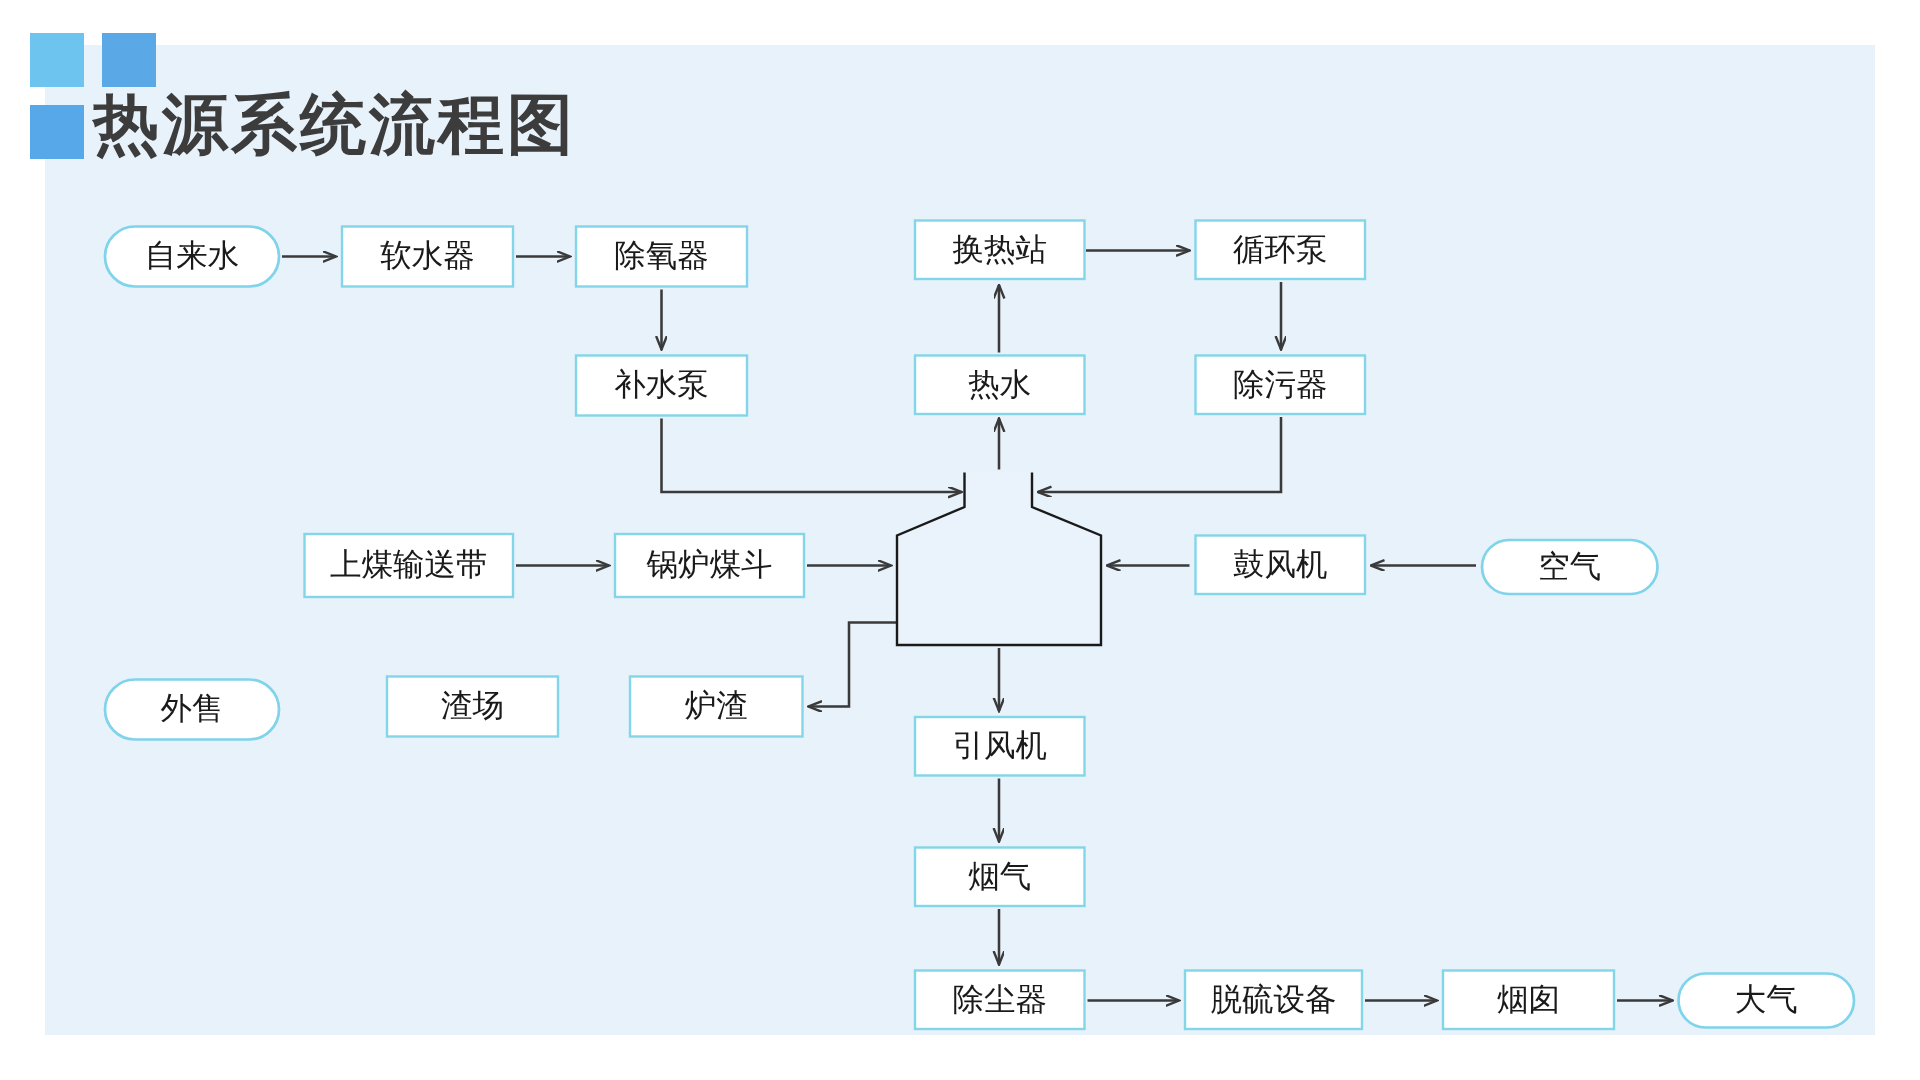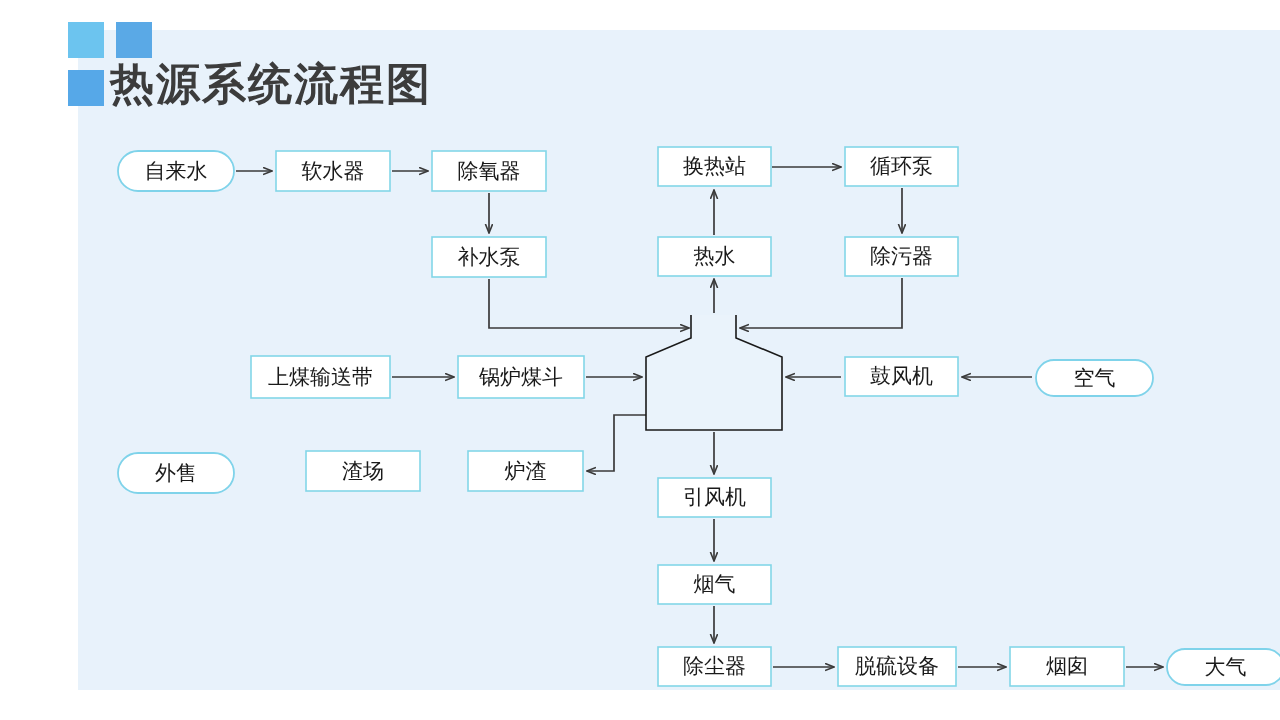--- a/index.html
+++ b/index.html
@@ -9,21 +9,20 @@
     width: 1280px;
     height: 720px;
     overflow: hidden;
     font-family: "Liberation Sans", "DejaVu Sans", sans-serif;
   }
   #stage {
     position: relative;
     width: 1048px;
     height: 720px;
     background: #ffffff;
-    margin-left: 48px;
   }
   .panel {
     position: absolute;
     left: 30px;
     top: 30px;
     width: 1220px;
     height: 660px;
     background: #e8f2fb;
   }
   .deco-sq {

